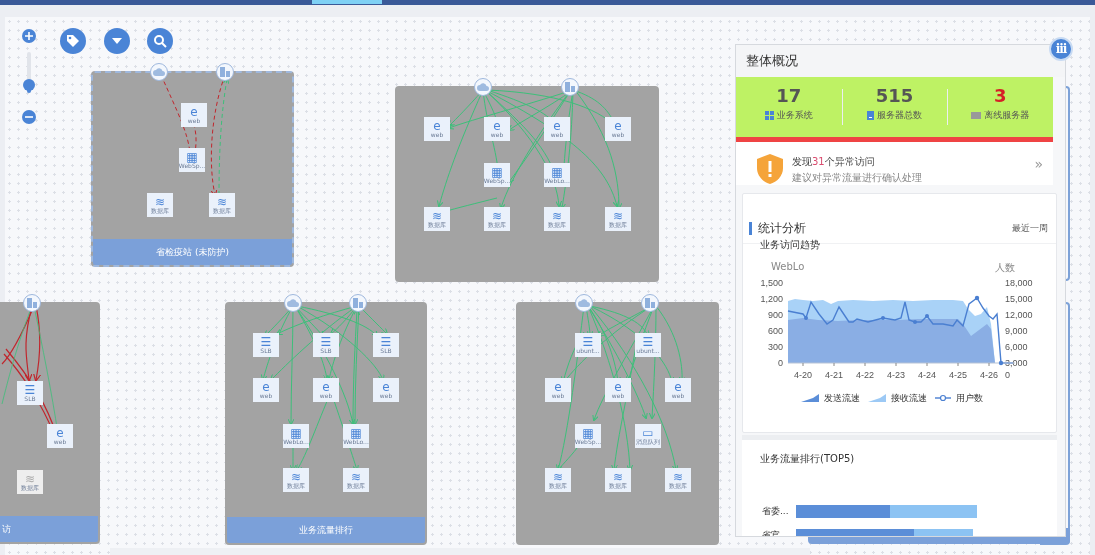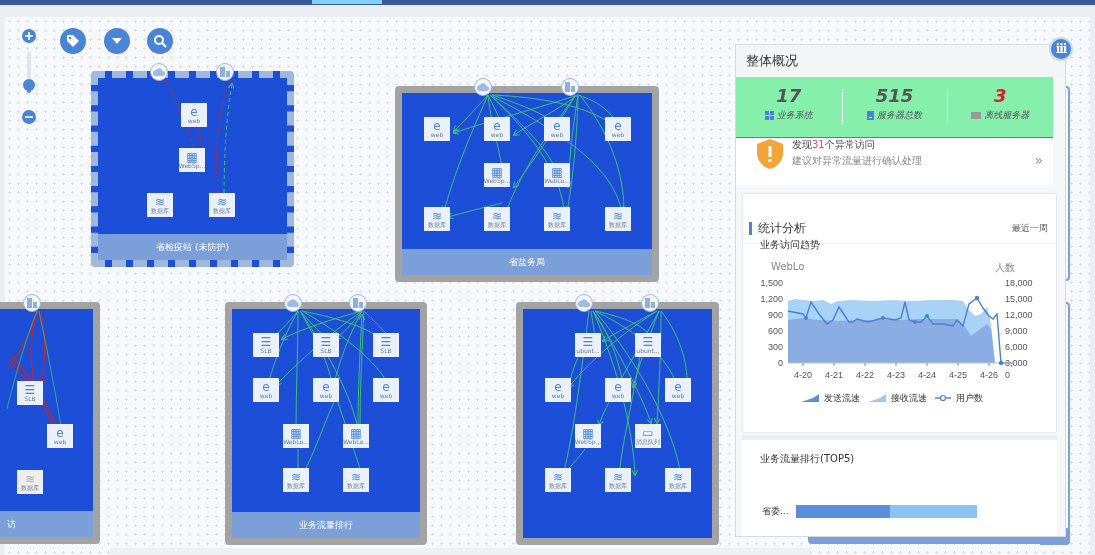--- a/index.html
+++ b/index.html
@@ -11,39 +11,39 @@
     background-color: #f7f8fb;
     background-image: radial-gradient(#dcdfe6 1px, transparent 1.2px);
     background-size: 9px 9px; }
   .bottom-strip { position: absolute; left: 110px; top: 548px; width: 700px; height: 7px; background: #eef0f4; }
   .ctl { position: absolute; border-radius: 50%; background: #4a84d6; color: #fff; display: flex; align-items: center; justify-content: center; }
   .ctl svg { display: block; }
   .zoom-track { position: absolute; left: 27px; top: 52px; width: 4px; height: 38px; background: #e1e4ea; border-radius: 2px; }
   .zoom-knob { position: absolute; left: 23px; top: 79px; width: 12px; height: 12px; border-radius: 50%; background: #4a84d6; }
   .zoom-knob::after { content: ""; position: absolute; left: 4px; top: 8px; width: 4px; height: 6px; background: #4a84d6; border-radius: 0 0 2px 2px; }
 
-  .group { position: absolute; background: #1d4ed8; border: 7px solid #a3a3a3; border-radius: 4px; overflow: hidden; }
+  .group { position: absolute; background: #a3a3a3; border: 2px solid #a3a3a3; border-radius: 4px; overflow: hidden; }
   .group.dashed { border-style: dashed; border-color: #9fb8dd; }
   .group .footer { position: absolute; left: 0; right: 0; bottom: 0; height: 26px; background: #7ba0d9; color: #fff; font-size: 9px; display: flex; align-items: center; justify-content: center; }
   .group svg.edges { position: absolute; left: 0; top: 0; }
   .node { position: absolute; width: 26px; height: 24px; background: #eaf1fb; display: flex; flex-direction: column; align-items: center; justify-content: center; font-size: 6px; color: #6a7a95; line-height: 1; }
   .node .g { font-size: 12px; color: #4a84d6; line-height: 12px; }
   .node.gray { background: #eeeeee; }
   .node.gray .g { color: #aaa; }
   .hub { position: absolute; width: 18px; height: 18px; border-radius: 50%; background: #f3f7fd; border: 1px solid #9fb8dd; display: flex; align-items: center; justify-content: center; }
 
   .panel { position: absolute; left: 735px; top: 44px; width: 331px; height: 493px; background: #f6f7f9; border: 1px solid #d6d9de; overflow: hidden; }
   .panel .ptitle { height: 32px; padding-left: 10px; font-size: 13px; color: #333; display: flex; align-items: center; background: #f4f5f7; }
-  .stats { position: absolute; left: 0; top: 32px; width: 317px; height: 60px; background: #86efac; display: flex; font-style: italic; }
+  .stats { position: absolute; left: 0; top: 32px; width: 317px; height: 60px; background: #bef264; display: flex; }
   .stat { flex: 1; text-align: center; padding-top: 8px; position: relative; }
   .stat + .stat::before { content: ""; position: absolute; left: 0; top: 12px; height: 36px; width: 1px; background: #eceef1; }
   .stat .num { font-size: 18px; font-weight: bold; color: #555; line-height: 22px; }
   .stat .num.red { color: #d61f26; }
   .stat .lbl { font-size: 9px; color: #555; margin-top: 2px; display: flex; align-items: center; justify-content: center; gap: 3px; }
-  .alert { position: absolute; left: 0; top: 92px; width: 317px; height: 48px; background: #fff; border-top: 1px solid #ef4444; display: flex; align-items: flex-start; }
+  .alert { position: absolute; left: 0; top: 92px; width: 317px; height: 48px; background: #fff; border-top: 5px solid #ef4444; display: flex; align-items: flex-end; }
   .alert .txt1 { font-size: 10px; color: #444; }
   .alert .txt1 .hl { color: #d94b6e; }
   .alert .txt2 { font-size: 10px; color: #888; margin-top: 2px; }
   .alert .chev { position: absolute; right: 10px; top: 14px; font-size: 14px; color: #999; }
   .stats-card { position: absolute; left: 6px; top: 148px; width: 315px; height: 240px; background: #fff; border: 1px solid #e6e8ec; border-radius: 2px; }
   .stats-card .hd { height: 30px; display: flex; align-items: center; border-bottom: 1px solid #f0f1f3; margin-top: 20px; }
   .stats-card .hd .bar { width: 3px; height: 13px; background: #4a84d6; margin: 0 6px 0 6px; }
   .stats-card .hd .t { font-size: 12px; color: #333; }
   .stats-card .hd .r { margin-left: auto; margin-right: 8px; font-size: 9px; color: #555; }
   .sub-t { position: absolute; font-size: 10px; color: #333; }
@@ -159,21 +159,20 @@
       <path d="M176 2 C 150 20, 130 30, 112 42" marker-end="url(#ag)"></path>
       <path d="M176 2 C 200 10, 210 20, 218 36" marker-end="url(#ag)"></path>
       <path d="M174 2 C 150 40, 130 70, 112 94" marker-end="url(#ag)"></path>
       <path d="M176 2 C 170 40, 168 60, 166 94" marker-end="url(#ag)"></path>
       <path d="M174 2 C 130 60, 110 100, 104 120" marker-end="url(#ag)"></path>
       <path d="M176 2 C 175 50, 170 90, 165 120" marker-end="url(#ag)"></path>
       <path d="M178 2 C 215 50, 222 90, 222 120" marker-end="url(#ag)"></path>
       <path d="M100 110 C 80 115, 60 120, 46 124" marker-end="url(#ag)"></path>
     </g>
   </svg>
-  <div class="footer">省盐务局</div>
 </div>
 <div class="hub" style="left:474px;top:78px;">
     <svg width="12" height="8" viewBox="0 0 12 8">
       <path d="M3 8a3 3 0 0 1 0-6 3.5 3.5 0 0 1 6.5 1A2.5 2.5 0 0 1 9.5 8z" fill="#9fbbe0"></path>
     </svg>
   </div>
 <div class="hub" style="left:561px;top:78px;">
     <svg width="10" height="10" viewBox="0 0 10 10">
       <path d="M0 10V0h5v10M6 10V4h4v6" fill="#8fb0dd"></path>
     </svg>
@@ -525,16 +524,21 @@
     </svg>
   </div>
 
   <div class="rank-card">
     <div class="sub-t" style="left:18px;top:12px;">业务流量排行(TOP5)</div>
     <div class="rank-row" style="top:65px;">
       <div class="nm">省委...</div>
       <div class="b1" style="width:94px;"></div>
       <div class="b2" style="width:87px;"></div>
     </div>
+    <div class="rank-row" style="top:89px;">
+      <div class="nm">省官...</div>
+      <div class="b1" style="width:118px;"></div>
+      <div class="b2" style="width:59px;"></div>
+    </div>
   </div>
 </div>
 
 <div class="info-btn">iii</div>
 
 </body></html>

